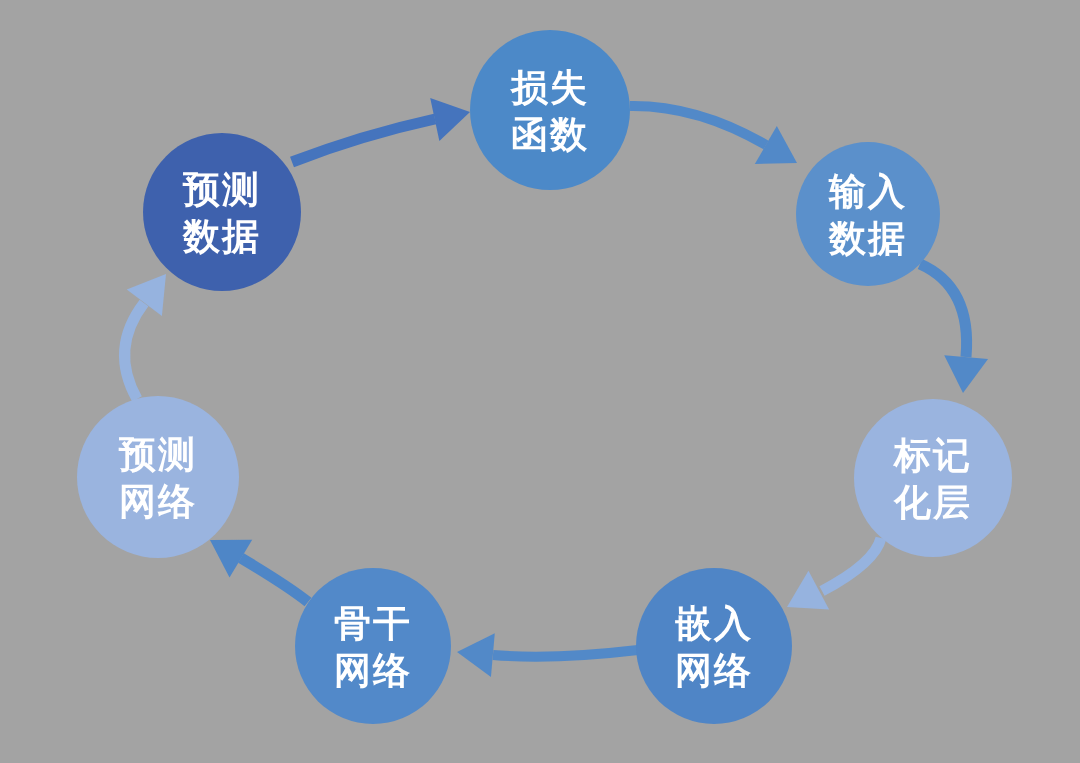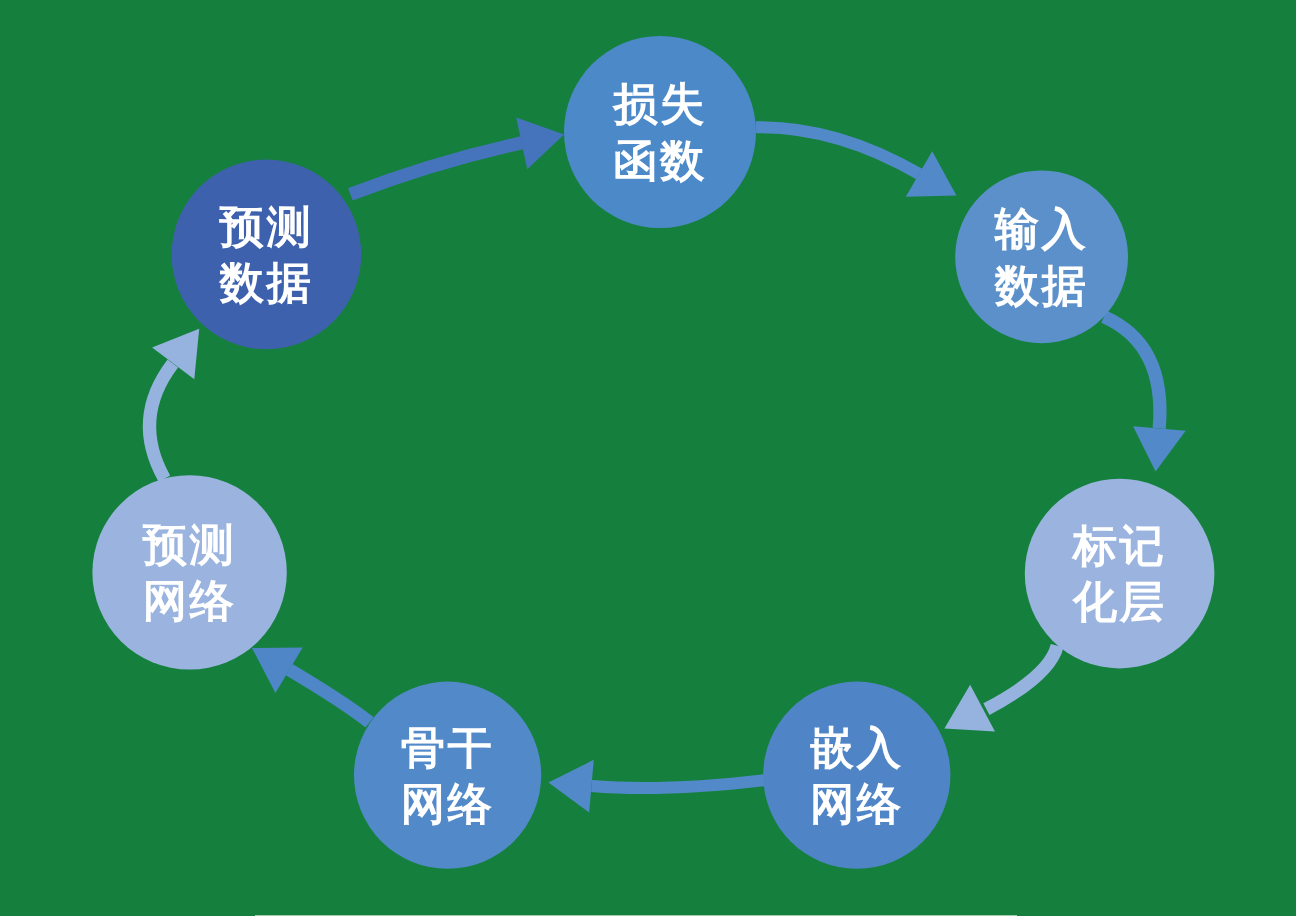--- a/index.html
+++ b/index.html
@@ -4,21 +4,21 @@
 <style>
   html, body {
     margin: 0;
     padding: 0;
     background: #ffffff;
   }
   .stage {
     position: relative;
     width: 1080px;
     height: 763px;
-    background: #15803d;
+    background: #a3a3a3;
     overflow: hidden;
   }
   svg {
     display: block;
     font-family: "DejaVu Sans", "Liberation Sans", sans-serif;
   }
   .node-label {
     font-weight: bold;
     text-anchor: middle;
     letter-spacing: 2px;

